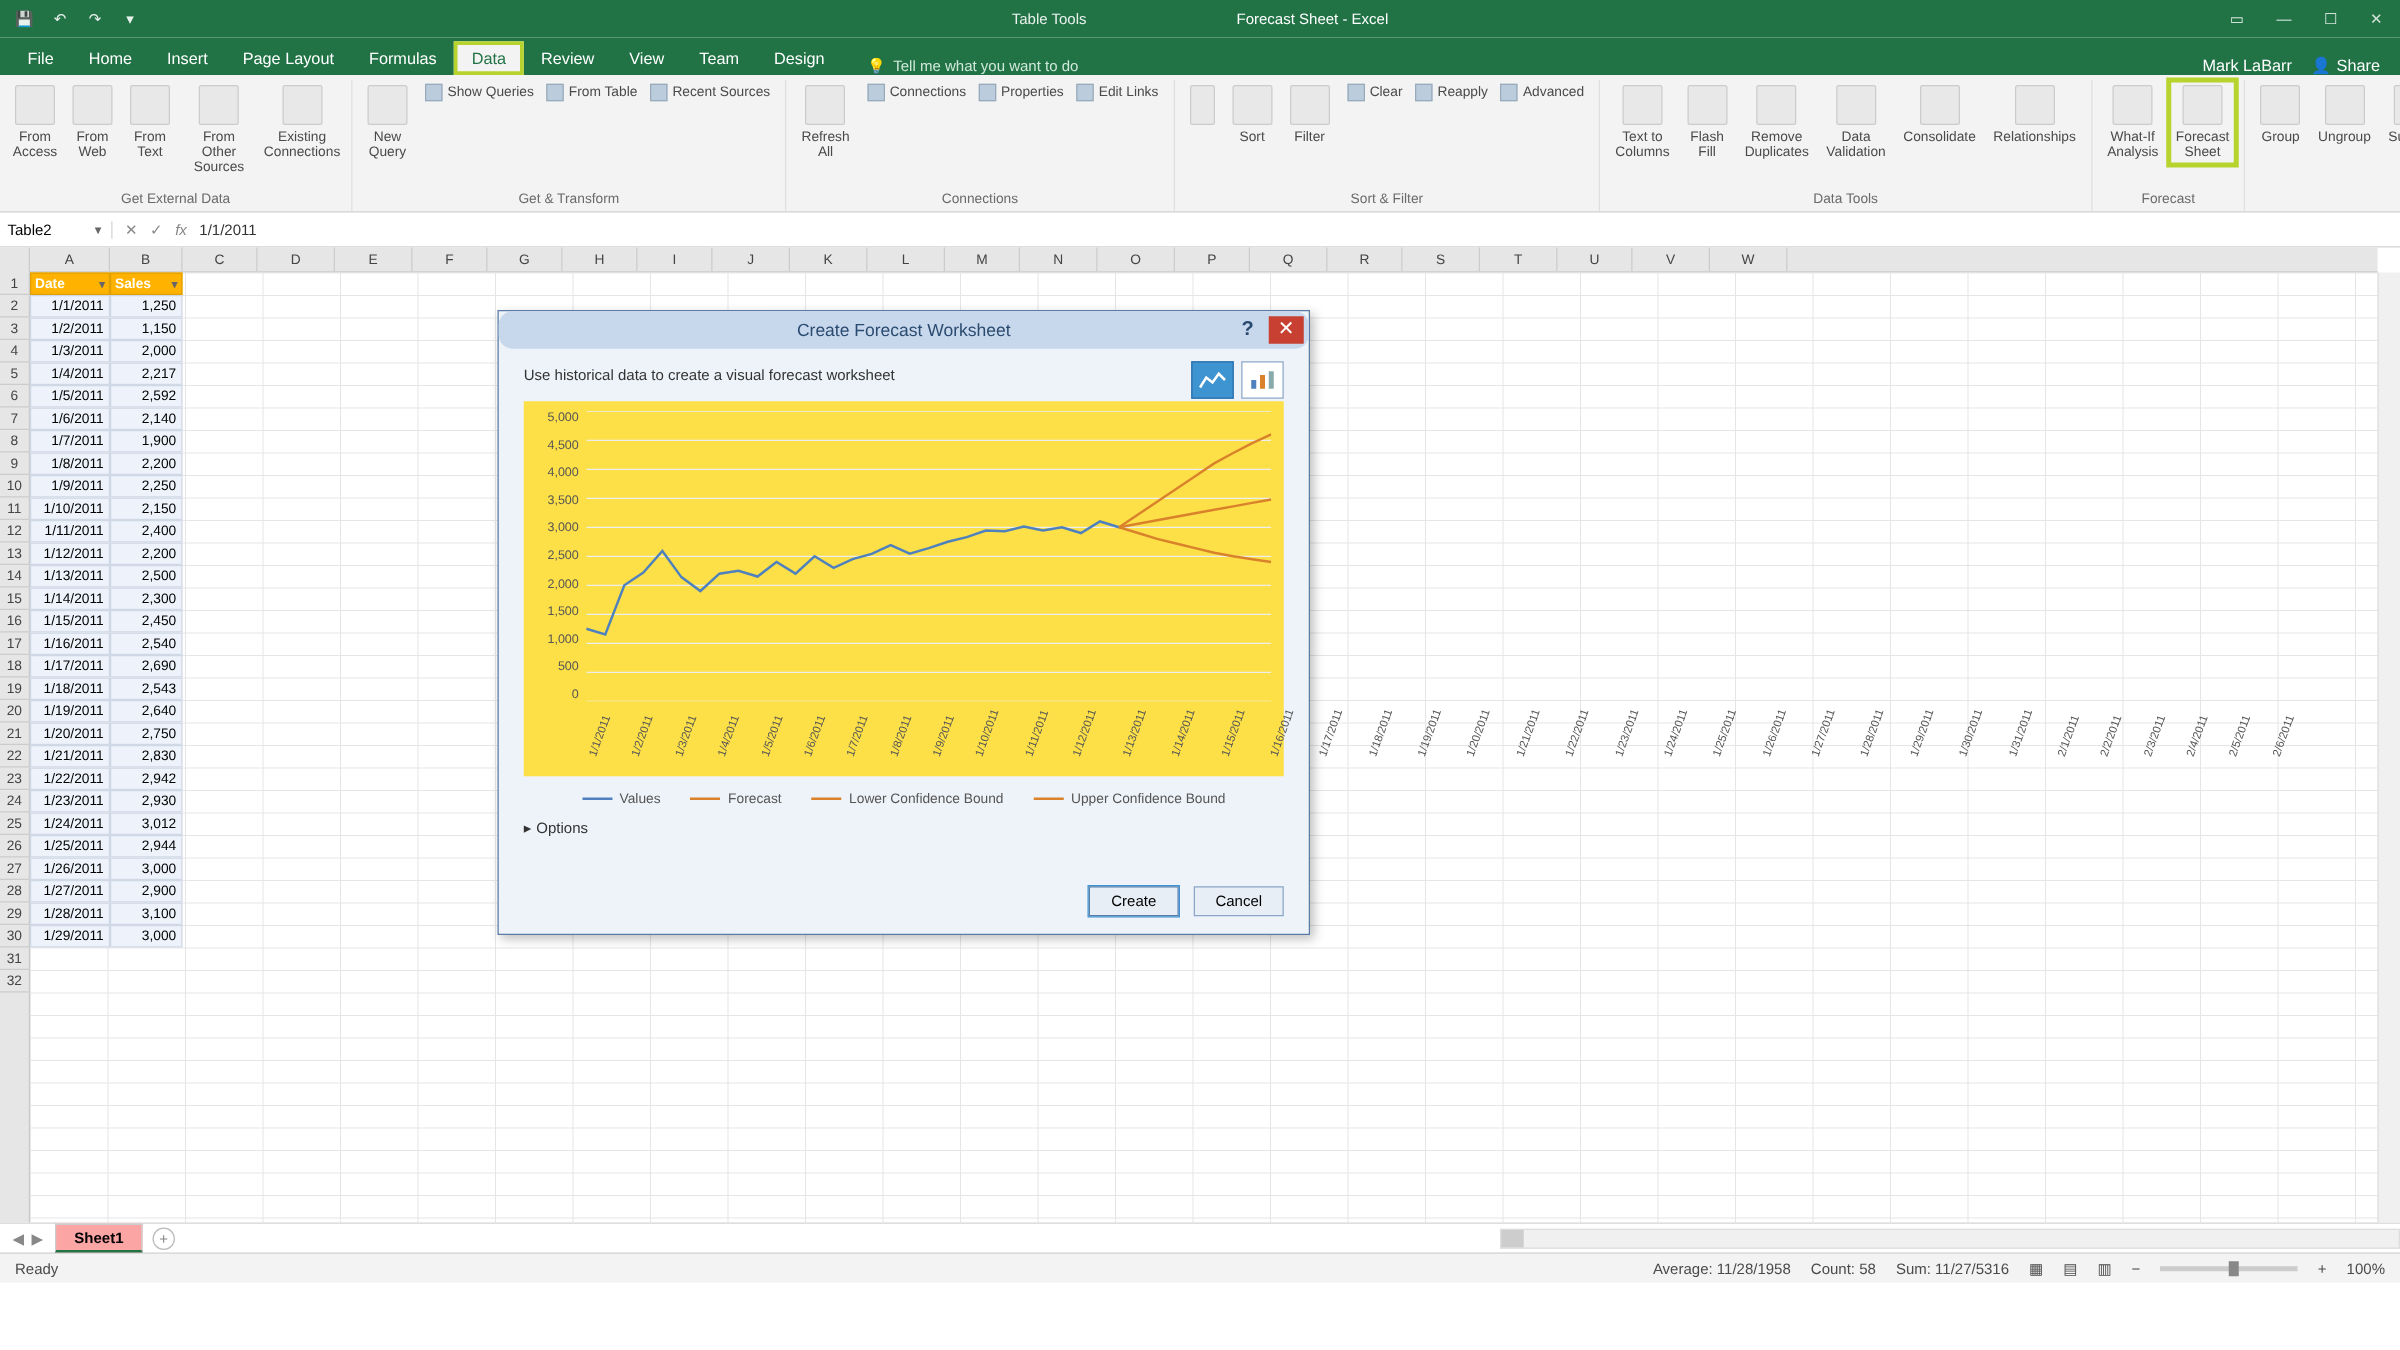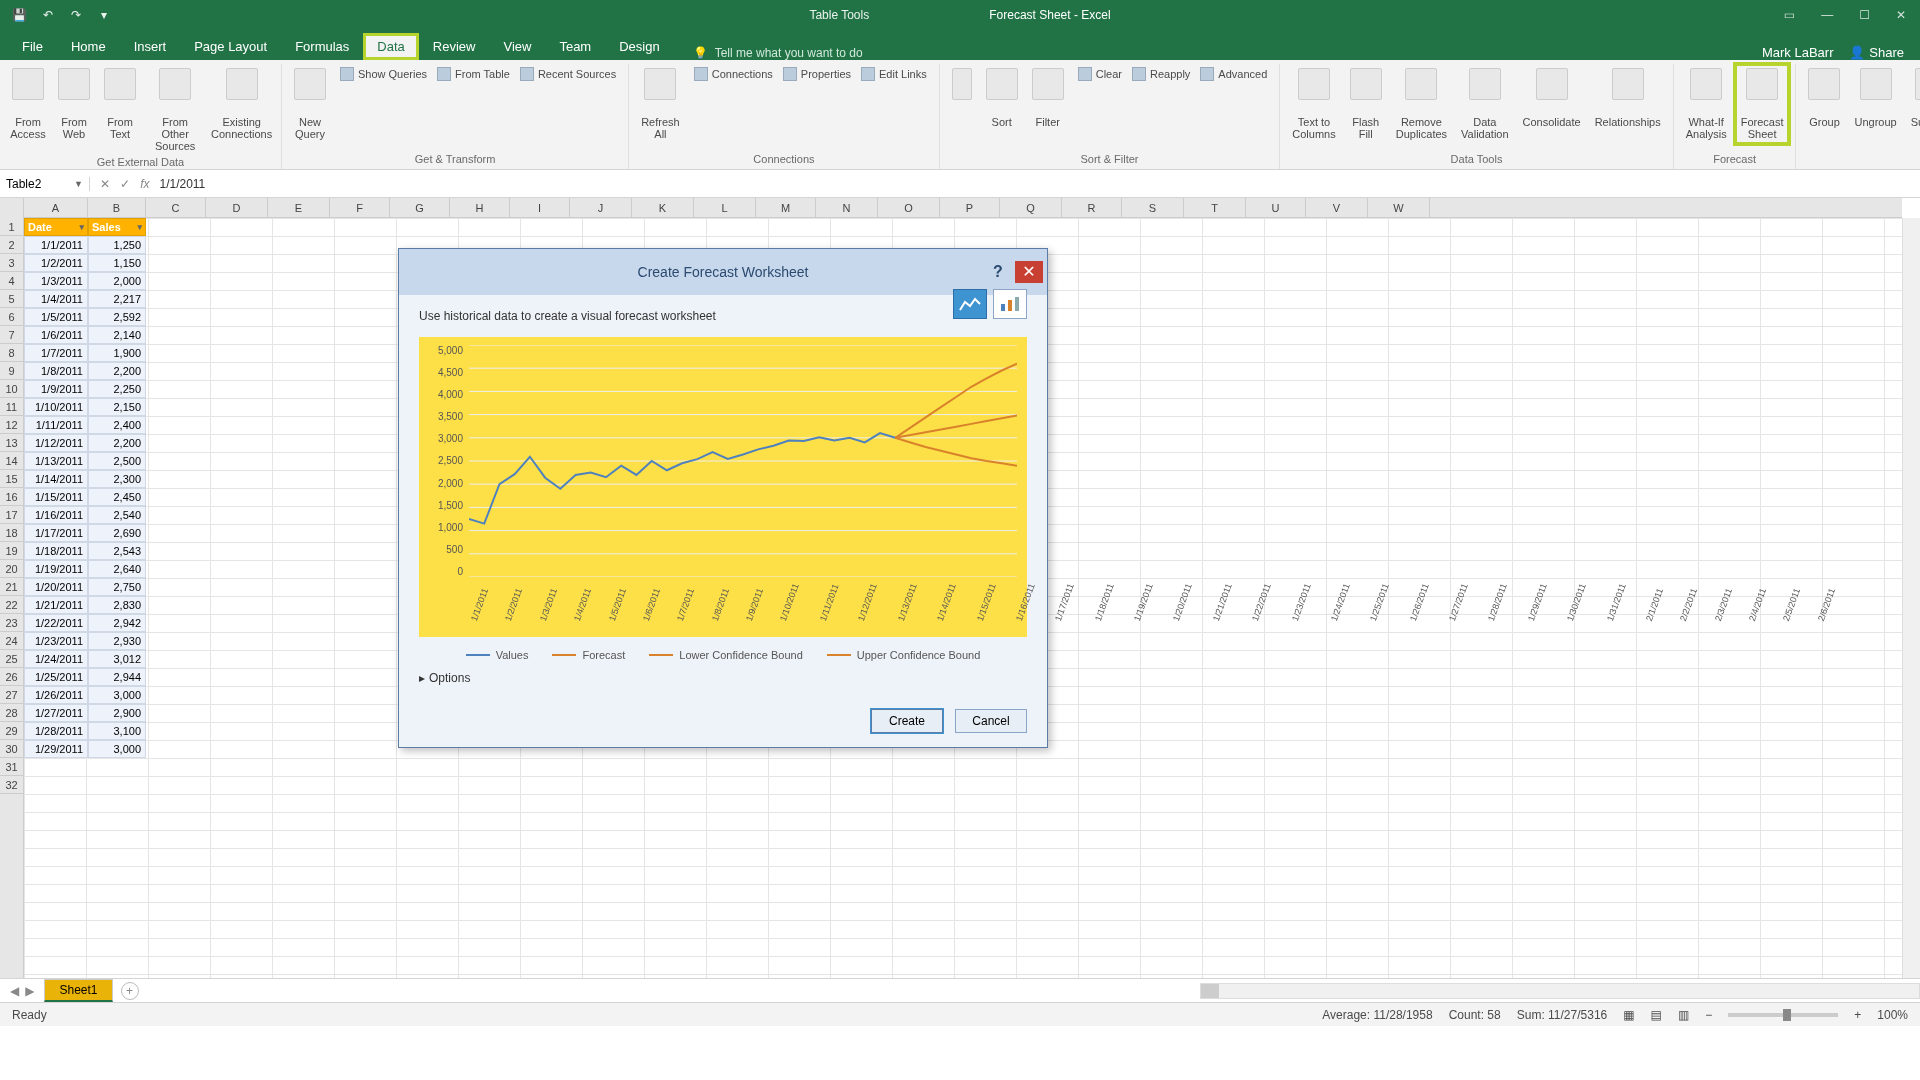--- a/index.html
+++ b/index.html
@@ -20,21 +20,21 @@
 .ribbon-tab.highlighted { outline: 3px solid #b6d42d; outline-offset: -3px; background: #f3f3f3; color: #217346;}
 .ribbon-tab.context { color: #fff; }
 .tellme { margin-left: 20px; display: flex; align-items: center; gap: 6px; color: #d0e8db; font-size: 12px; }
 .ribbon-right { margin-left: auto; display: flex; align-items: center; gap: 16px; padding-right: 16px; color: #fff; font-size: 13px; }
 
 
 .ribbon { height: 110px; background: #f3f3f3; border-bottom: 1px solid #d4d4d4; display: flex; font-size: 11px; color: #4a4a4a; padding-top: 4px; }
 .ribbon-group { display: flex; flex-direction: column; align-items: center; padding: 0 6px; border-right: 1px solid #e0e0e0; }
 .ribbon-group .controls { display: flex; gap: 2px; flex: 1; align-items: flex-start; }
 .ribbon-group .label { font-size: 11px; color: #6a6a6a; padding-bottom: 4px; }
-.rbtn-big { display: flex; flex-direction: column; align-items: center; justify-content: flex-start; padding: 4px 6px; min-width: 44px; text-align: center; cursor: pointer; gap: 16px; }
+.rbtn-big { display: flex; flex-direction: column; align-items: center; justify-content: flex-start; padding: 4px 6px; min-width: 44px; text-align: center; cursor: pointer; gap: 4px; }
 .rbtn-big .ico { width: 32px; height: 32px; background:#e8e8e8; border:1px solid #ccc; border-radius:2px; }
 .rbtn-big .txt { line-height: 1.1; white-space: pre-line; }
 .rbtn-small-stack { display: flex; flex-direction: row; gap: 2px; padding: 2px; }
 .rbtn-small { display: flex; align-items: center; gap: 4px; padding: 1px 4px; cursor: pointer; white-space: nowrap; }
 .rbtn-small .ico-s { width: 14px; height: 14px; background: #bcd; border:1px solid #9ab; }
 .highlight-box { outline: 4px solid #b6d42d; outline-offset: -2px; }
 
 
 .fbar { height: 28px; border-bottom: 1px solid #d4d4d4; display: flex; align-items: center; font-size: 12px; }
 .fbar .namebox { width: 90px; border-right: 1px solid #d4d4d4; padding: 0 6px; display:flex; align-items:center; justify-content:space-between;}
@@ -51,34 +51,34 @@
 .table-col { position: absolute; top: 0; }
 .th-cell { height: 18px; background: #ffb300; color: #fff; font-size: 11px; font-weight: bold; display: flex; align-items: center; justify-content: space-between; padding: 0 3px; border: 1px solid #e0a000; }
 .td-cell { height: 18px; border: 1px solid #d0d7e5; background: #eef3fb; font-size: 11px; padding: 0 4px; display: flex; align-items: center; }
 .td-cell.r { justify-content: flex-end; }
 .gridlines { position: absolute; inset: 0; background-image: linear-gradient(to right,#e5e5e5 1px,transparent 1px),linear-gradient(to bottom,#e5e5e5 1px,transparent 1px); background-size: 62px 18px; }
 .vscroll { position: absolute; right:0; top:20px; bottom:0; width:18px; background:#f0f0f0; border-left:1px solid #ddd;}
 
 
 .sheet-tabs-row { height: 24px; border-top: 1px solid #d4d4d4; display: flex; align-items: center; font-size: 12px; background: #fff; }
 .sheet-nav { display:flex; gap:6px; padding:0 10px; color:#888;}
-.sheet-tab { padding: 3px 14px; border: 1px solid #ccc; border-bottom: 2px solid #217346; background: #eab308; font-weight: normal; }
+.sheet-tab { padding: 3px 14px; border: 1px solid #ccc; border-bottom: 2px solid #217346; background: #fca5a5; font-weight: bold; }
 .sheet-add { width:18px; height:18px; border:1px solid #bbb; border-radius:50%; margin-left:8px; display:flex;align-items:center;justify-content:center; font-size:12px; color:#888;}
 .hscroll { margin-left:auto; width:720px; height:16px; background:#f0f0f0; border:1px solid #ddd; position:relative;}
 .hscroll .thumb{position:absolute;left:0;width:18px;top:0;bottom:0;background:#cdcdcd;}
 
 
 .statusbar { height: 24px; background: #f3f3f3; border-top: 1px solid #d4d4d4; display: flex; align-items: center; font-size: 12px; color: #4a4a4a; padding: 0 12px; gap: 18px; }
 .statusbar .right { margin-left: auto; display: flex; align-items: center; gap: 16px; }
 .zoom-slider { width: 110px; height: 4px; background: #ccc; position: relative; }
 .zoom-slider .thumb { position: absolute; left: 50%; top: -4px; width: 8px; height: 12px; background: #888; }
 
 
 .dialog { position: absolute; left: 398px; top: 248px; width: 650px; height: 500px; background: #eef3f9; border: 1px solid #5a7ca6; box-shadow: 3px 3px 8px rgba(0,0,0,.25); }
-.dialog .titlebar-d { height: 46px; background: #c7d8ed; display: flex; align-items: center; position: relative; }
+.dialog .titlebar-d { height: 30px; background: #c7d8ed; display: flex; align-items: center; position: relative; border-radius: 11px; }
 .dialog .title-d { position:absolute; left:50%; transform:translateX(-50%); font-size: 14px; color: #2b4a6f; }
 .dialog .d-help { position:absolute; right:36px; width:26px; text-align:center; font-weight:bold; color:#2b4a6f; cursor:pointer;}
 .dialog .d-close { position:absolute; right:4px; width:28px; height:22px; background:#c84031; color:#fff; text-align:center; line-height:22px; cursor:pointer;}
 .dialog .body-d { padding: 14px 20px; font-size: 12px; color: #333; }
 .dialog .chart-types { position:absolute; right:20px; top:40px; display:flex; gap:6px;}
 .dialog .chart-type-btn { width:34px; height:30px; border:1px solid #8aa5c6; display:flex;align-items:center;justify-content:center; cursor:pointer; background:#fff;}
 .dialog .chart-type-btn.sel { background:#3e94d1; border-color:#2b6ea8;}
 .chart-area { margin-top: 14px; height: 300px; background: #fde047; position: relative; }
 .chart-yaxis { position:absolute; left:4px; top:8px; bottom:60px; width:40px; display:flex; flex-direction:column; justify-content:space-between; text-align:right; font-size:10px; color:#555;}
 .chart-plot { position:absolute; left:50px; right:10px; top:8px; bottom:60px;}

